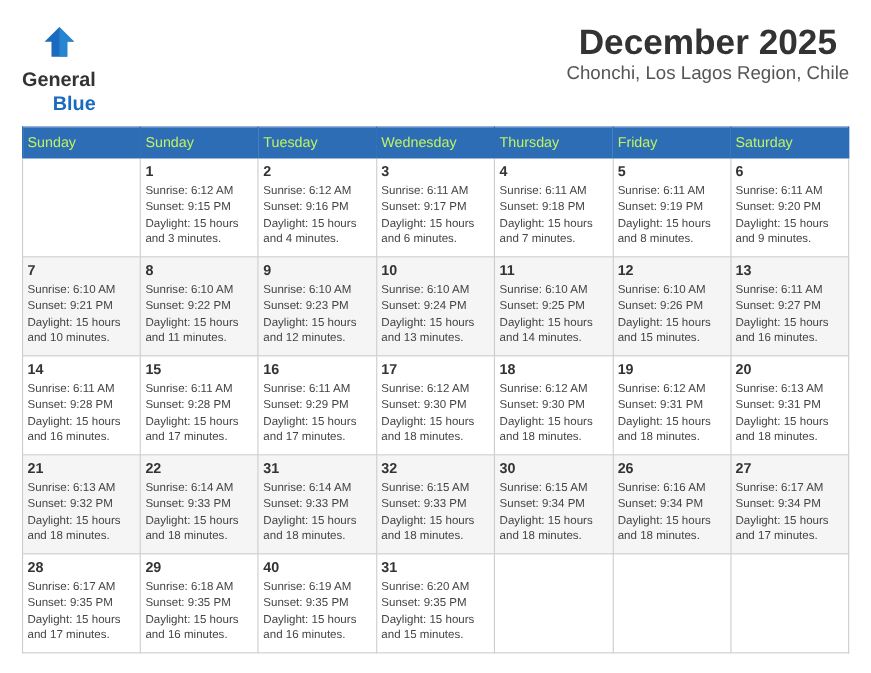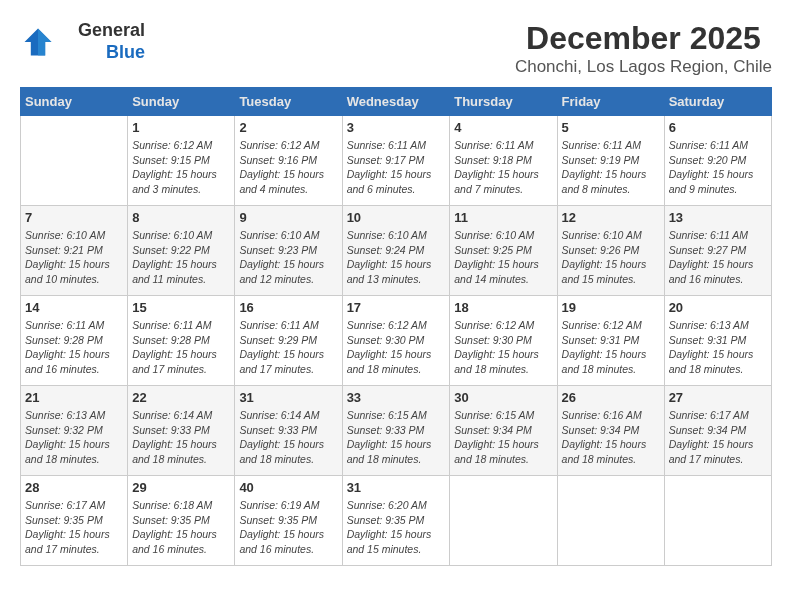--- a/index.html
+++ b/index.html
@@ -12,21 +12,22 @@
     }
     .header-section {
       display: flex;
       justify-content: space-between;
       align-items: flex-start;
       margin-bottom: 10px;
     }
     .logo {
       display: flex;
       align-items: center;
-      gap: 22px;
+      gap: 6px;
+      flex-direction: column;
     }
     .logo-text {
       font-size: 18px;
       font-weight: bold;
       line-height: 1.2;
     }
     .logo-text .general { color: #333; }
     .logo-text .blue { color: #1a6bbf; margin-left: 28px; }
     .logo-icon {
       width: 36px;
@@ -44,25 +45,25 @@
       font-size: 17px;
       color: #555;
     }
     .calendar-table {
       width: 100%;
       border-collapse: collapse;
       font-size: 11px;
     }
     .calendar-table th {
       background-color: #2d6db5;
-      color: #e5e5e5;
+      color: #bef264;
       padding: 6px 4px;
       text-align: left;
       font-size: 13px;
-      font-weight: bold;
+      font-weight: normal;
       border: 1px solid #2d6db5;
     }
     .calendar-table td {
       border: 1px solid #ccc;
       vertical-align: top;
       padding: 4px;
       height: 90px;
       width: 108px;
       background: #fff;
     }
@@ -73,21 +74,20 @@
       font-weight: bold;
       font-size: 13px;
       color: #333;
       display: block;
       margin-bottom: 3px;
     }
     .day-info {
       color: #444;
       font-size: 10.5px;
       line-height: 1.4;
-      font-style: italic;
     }
     .empty-cell {
       background: #fff !important;
     }
   </style>
 </head>
 <body>
 
 <div class="header-section">
   <div class="logo">
@@ -213,21 +213,21 @@
         </td>
         <td>
           <span class="day-number">22</span>
           <div class="day-info">Sunrise: 6:14 AM<br>Sunset: 9:33 PM<br>Daylight: 15 hours and 18 minutes.</div>
         </td>
         <td>
           <span class="day-number">31</span>
           <div class="day-info">Sunrise: 6:14 AM<br>Sunset: 9:33 PM<br>Daylight: 15 hours and 18 minutes.</div>
         </td>
         <td>
-          <span class="day-number">33</span>
+          <span class="day-number">32</span>
           <div class="day-info">Sunrise: 6:15 AM<br>Sunset: 9:33 PM<br>Daylight: 15 hours and 18 minutes.</div>
         </td>
         <td>
           <span class="day-number">30</span>
           <div class="day-info">Sunrise: 6:15 AM<br>Sunset: 9:34 PM<br>Daylight: 15 hours and 18 minutes.</div>
         </td>
         <td>
           <span class="day-number">26</span>
           <div class="day-info">Sunrise: 6:16 AM<br>Sunset: 9:34 PM<br>Daylight: 15 hours and 18 minutes.</div>
         </td>

